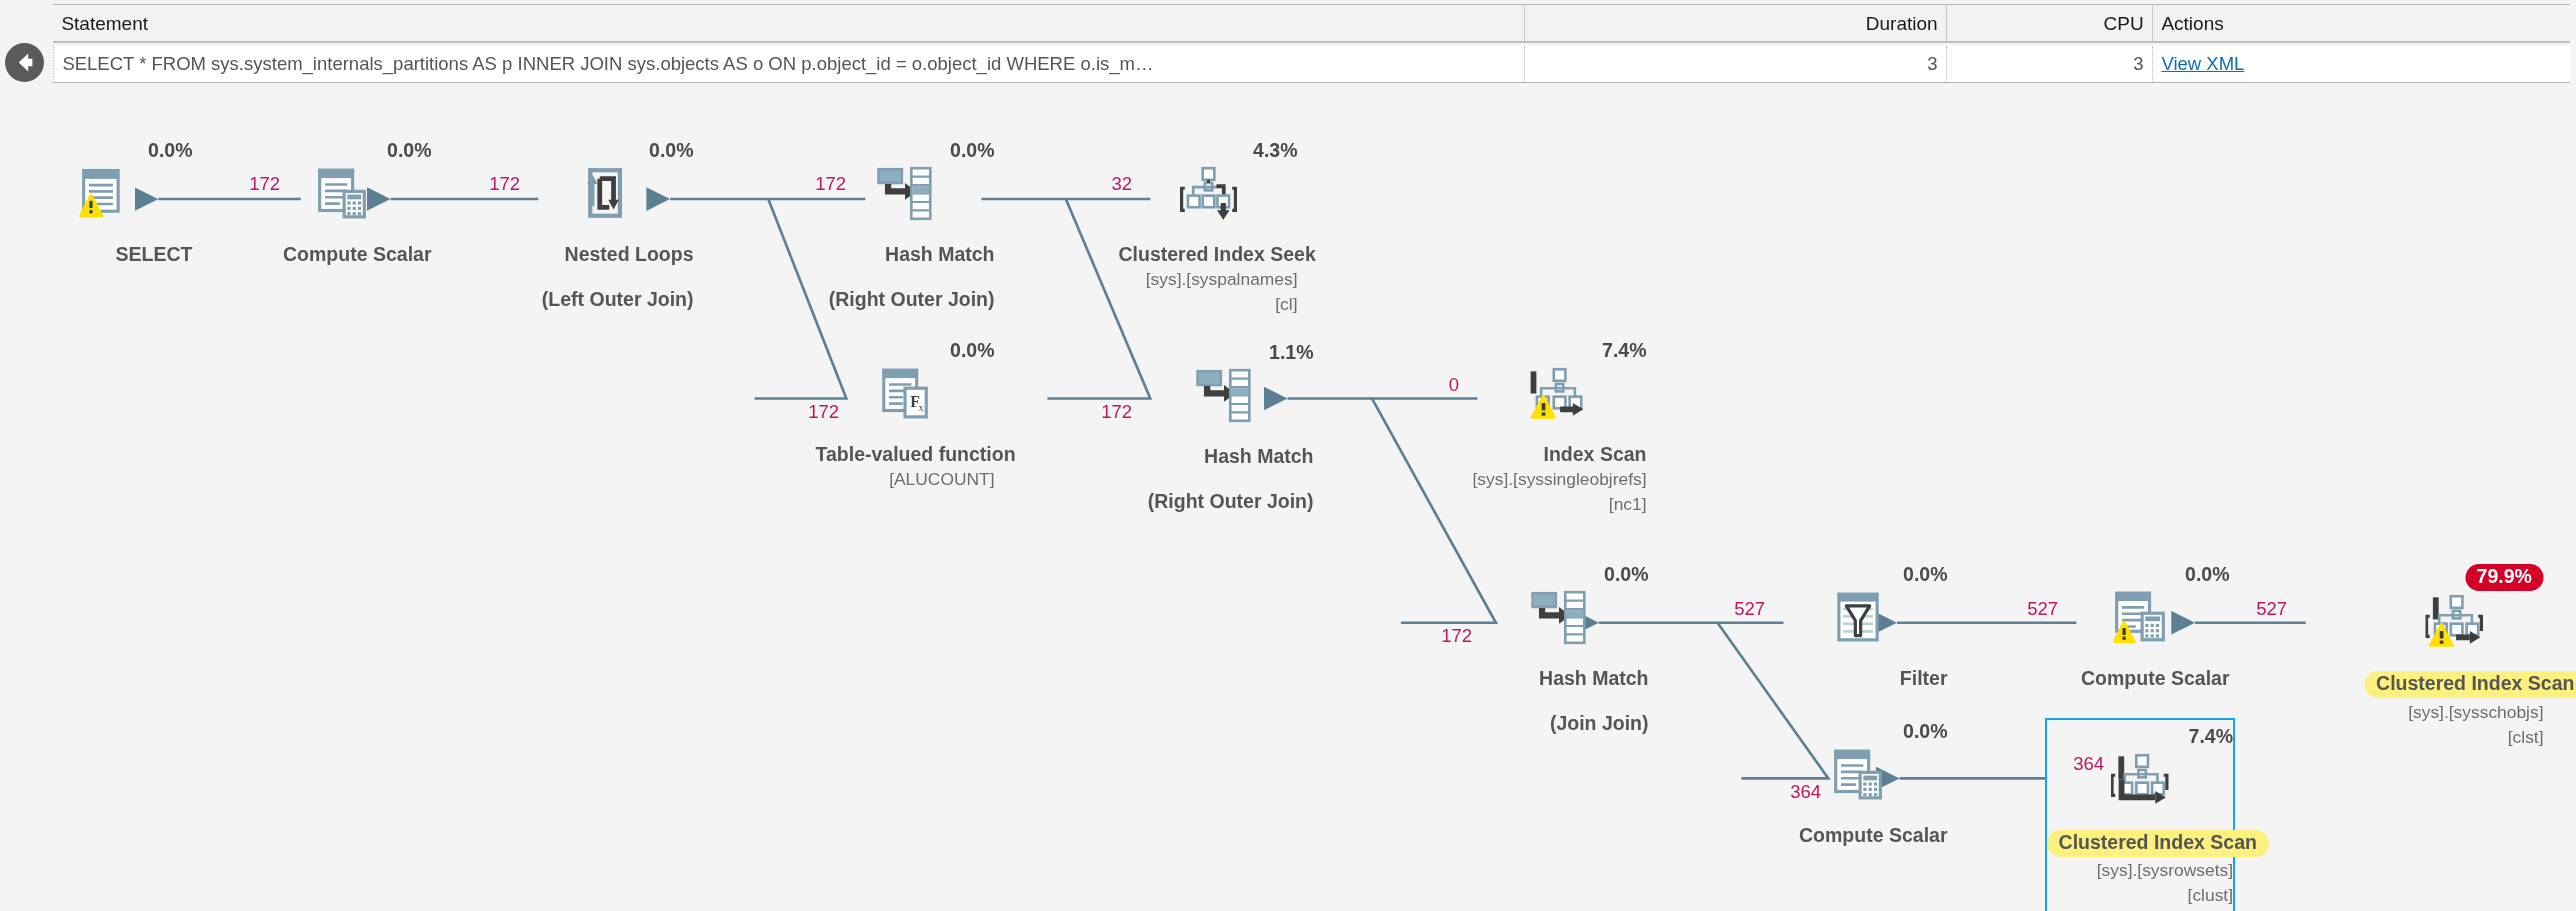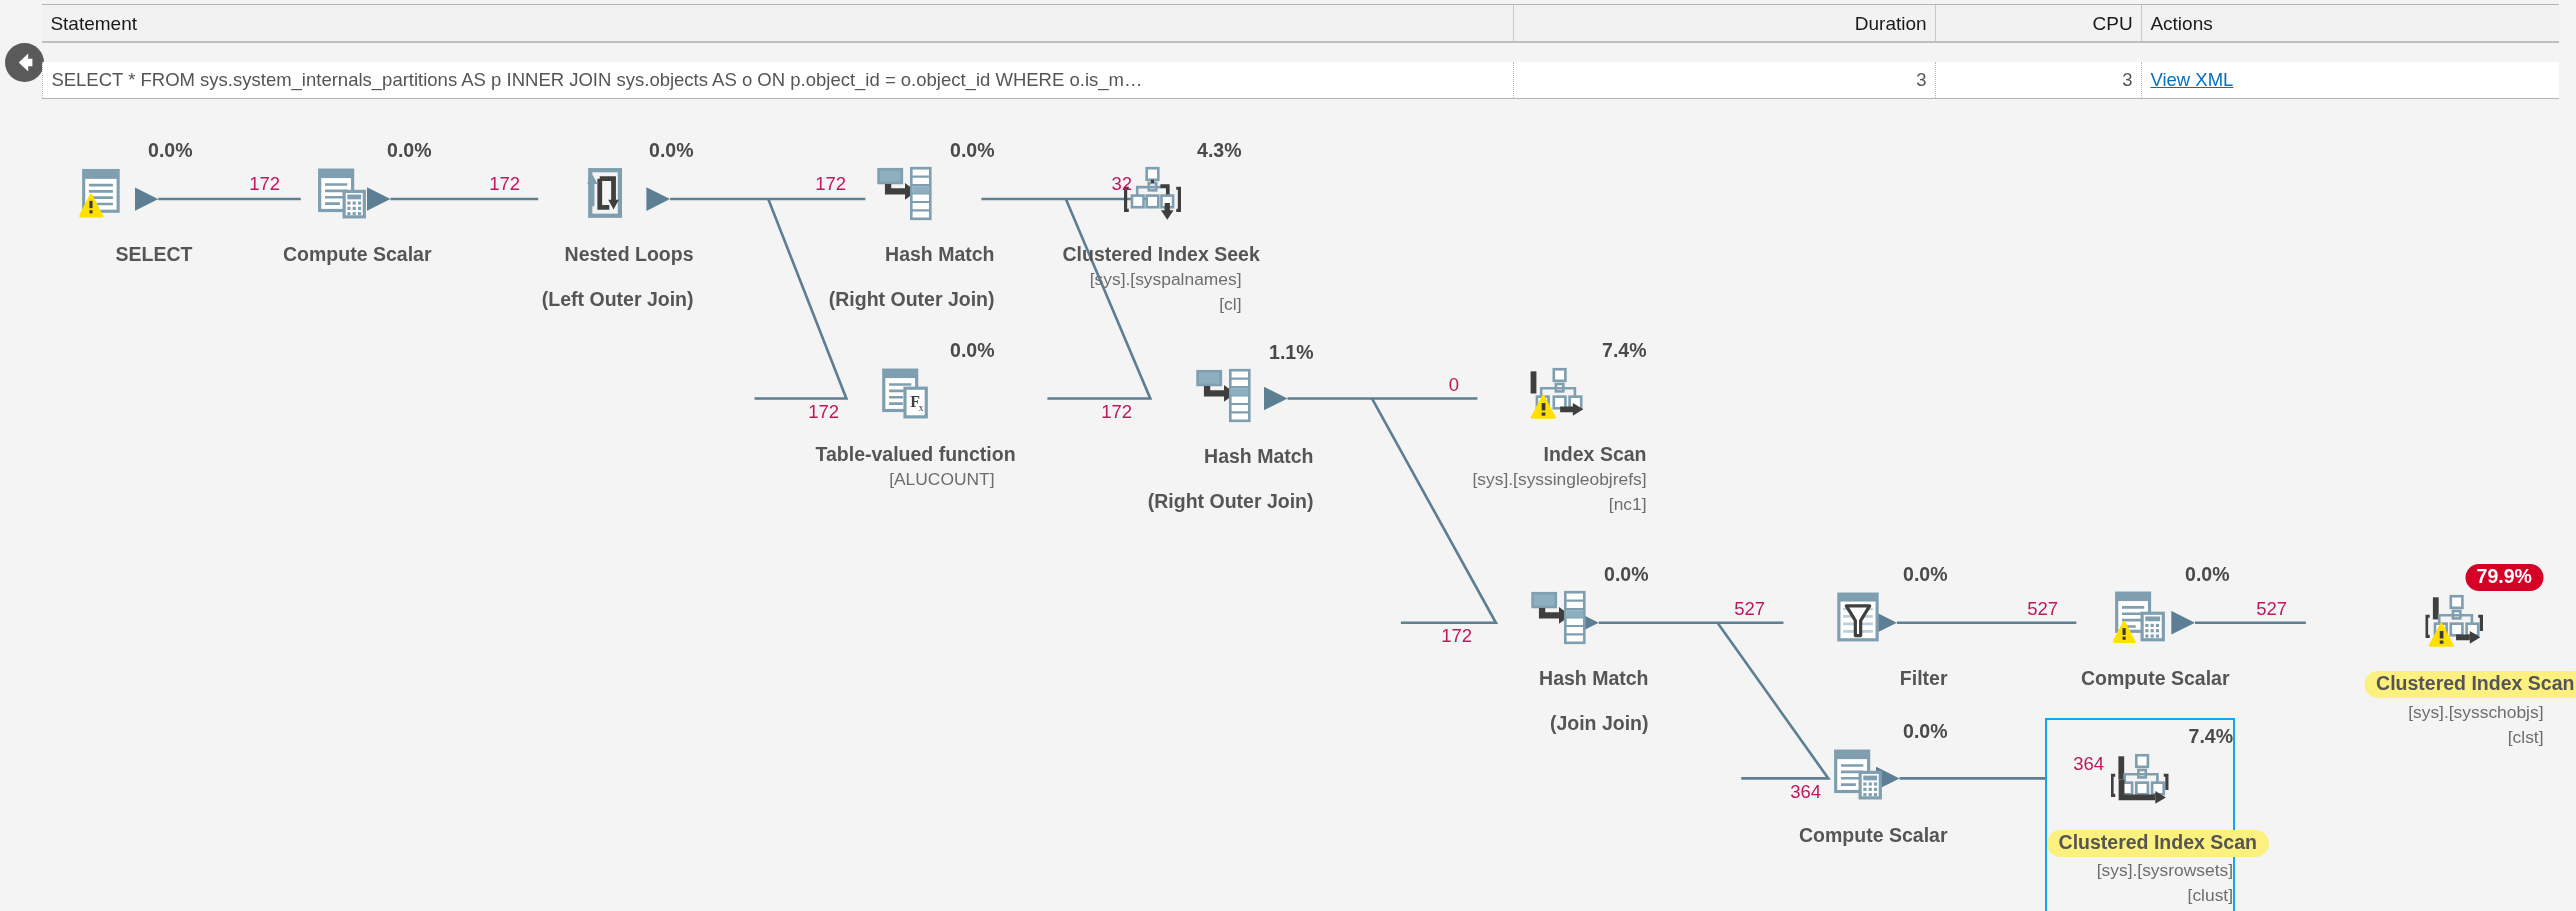--- a/index.html
+++ b/index.html
@@ -13,39 +13,38 @@
     position: relative;
     width: 2576px;
     height: 912px;
     background: #f4f4f4;
     overflow: hidden;
   }
 
   
   #grid {
     position: absolute;
-    left: 42px; top: 4.2px;
+    left: 53px; top: 4.2px;
     width: 2517px;
     height: 79px;
   }
   .grid-headrow {
     position: absolute; left: 0; top: 0;
     width: 100%; height: 39px;
     background: #f2f2f2;
     border-top: 1.1px solid #b4b4b4;
     border-bottom: 2.6px solid #bfbfbf;
     display: flex;
   }
   .grid-datarow {
     position: absolute; left: 0; top: 42px;
     width: 100%; height: 37px;
     background: #ffffff;
     border-bottom: 1.1px solid #b4b4b4;
     display: flex;
-    margin-top: 16px;
   }
   .hcell {
     font-size: 19px;
     color: #1a1a1a;
     padding: 7.4px 8.4px 0 8.4px;
     display: flex;
     align-items: flex-start;
   }
   .dcell {
     font-size: 18.5px;
@@ -295,21 +294,21 @@
               <line x1="66" y1="68" x2="102" y2="68"></line>
               <line x1="66" y1="84" x2="102" y2="84"></line>
             </g>
           <rect x="68" y="38" width="32" height="14" fill="#8eafc0"></rect>
         </svg>
       </div>
       <div class="nm">Hash Match</div>
       <div class="nm">(Right Outer Join)</div>
     </div>
 
-    <div class="node" style="left:1152px; top:141px;">
+    <div class="node" style="left:1208px; top:141px;">
       <div class="cost">4.3%</div>
       <div class="ic">
         <svg width="58" height="55" viewBox="0 0 110 104">
           <rect x="44" y="4" width="22" height="22" fill="#ffffff" stroke="#7f9fb0" stroke-width="5"></rect>
           <rect x="48" y="32" width="14" height="14" fill="#ffffff" stroke="#7f9fb0" stroke-width="5"></rect>
           <path d="M55 26 L55 32" stroke="#3f3f3f" stroke-width="6"></path>
           <path d="M26 56 L26 40 L84 40 L84 56" fill="none" stroke="#7f9fb0" stroke-width="5"></path>
           <path d="M70 38 L84 38 L84 58" fill="none" stroke="#3f3f3f" stroke-width="7"></path>
           <rect x="16" y="56" width="22" height="22" fill="#ffffff" stroke="#7f9fb0" stroke-width="5"></rect>
           <rect x="44" y="56" width="22" height="22" fill="#ffffff" stroke="#7f9fb0" stroke-width="5"></rect>

